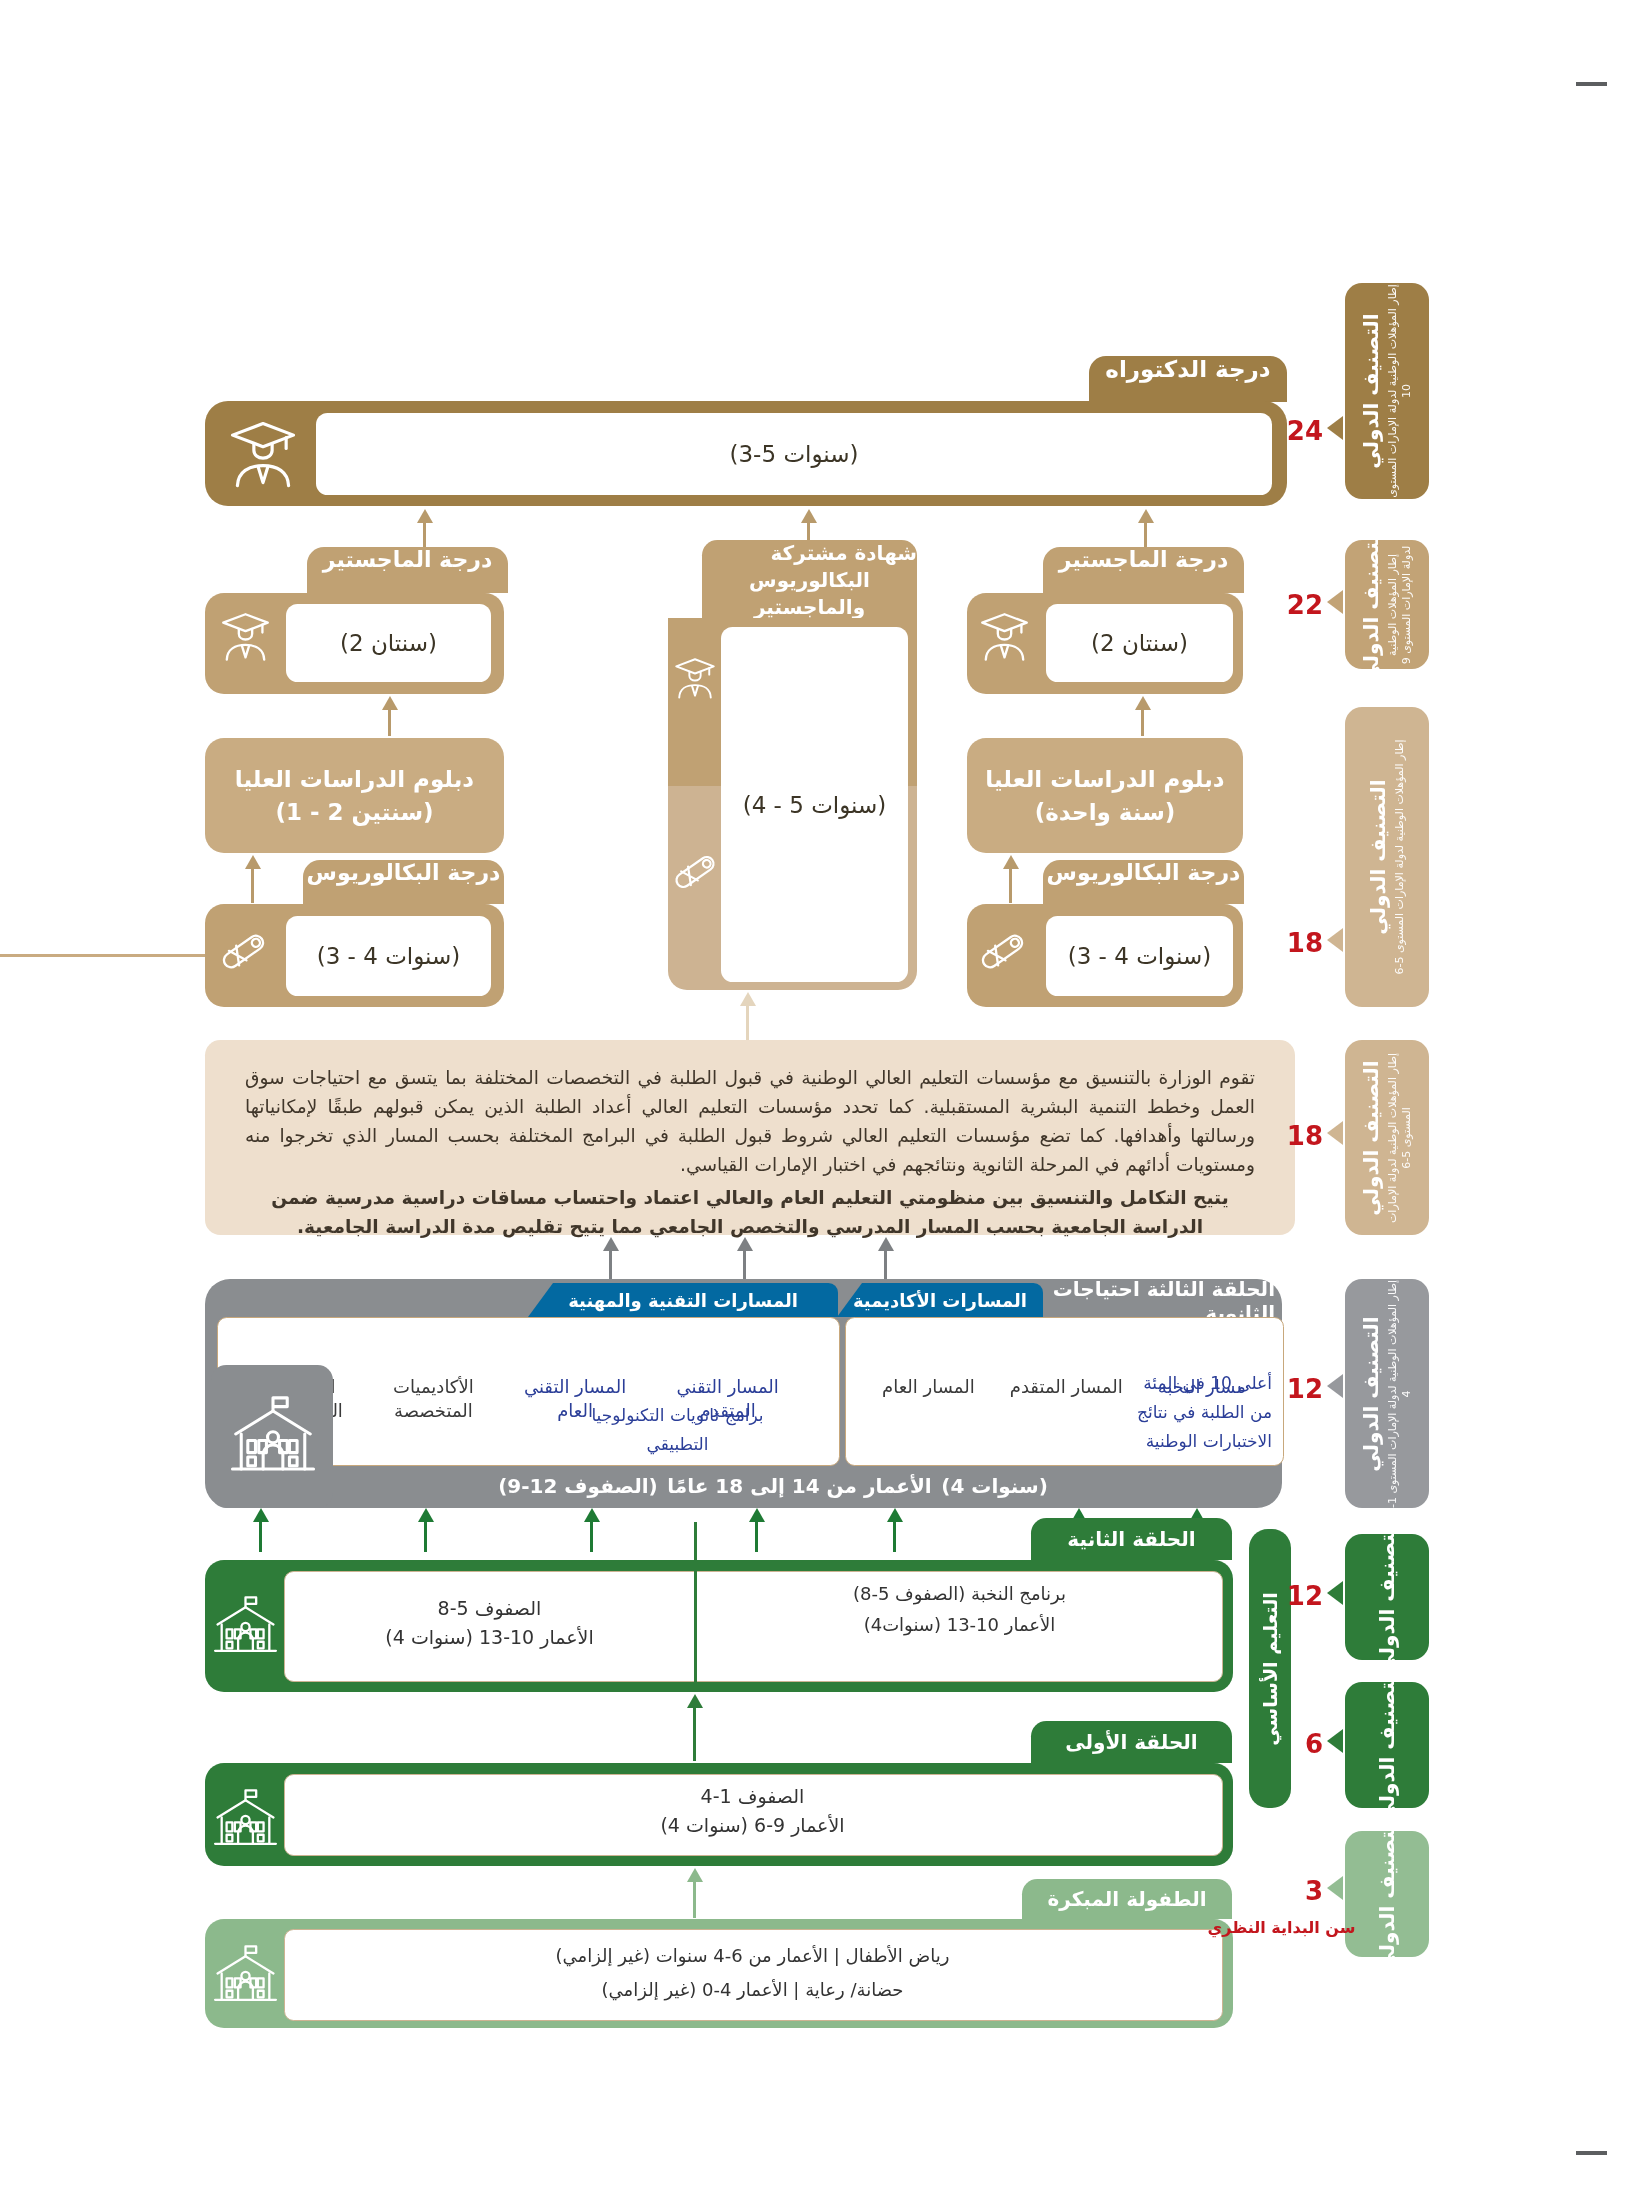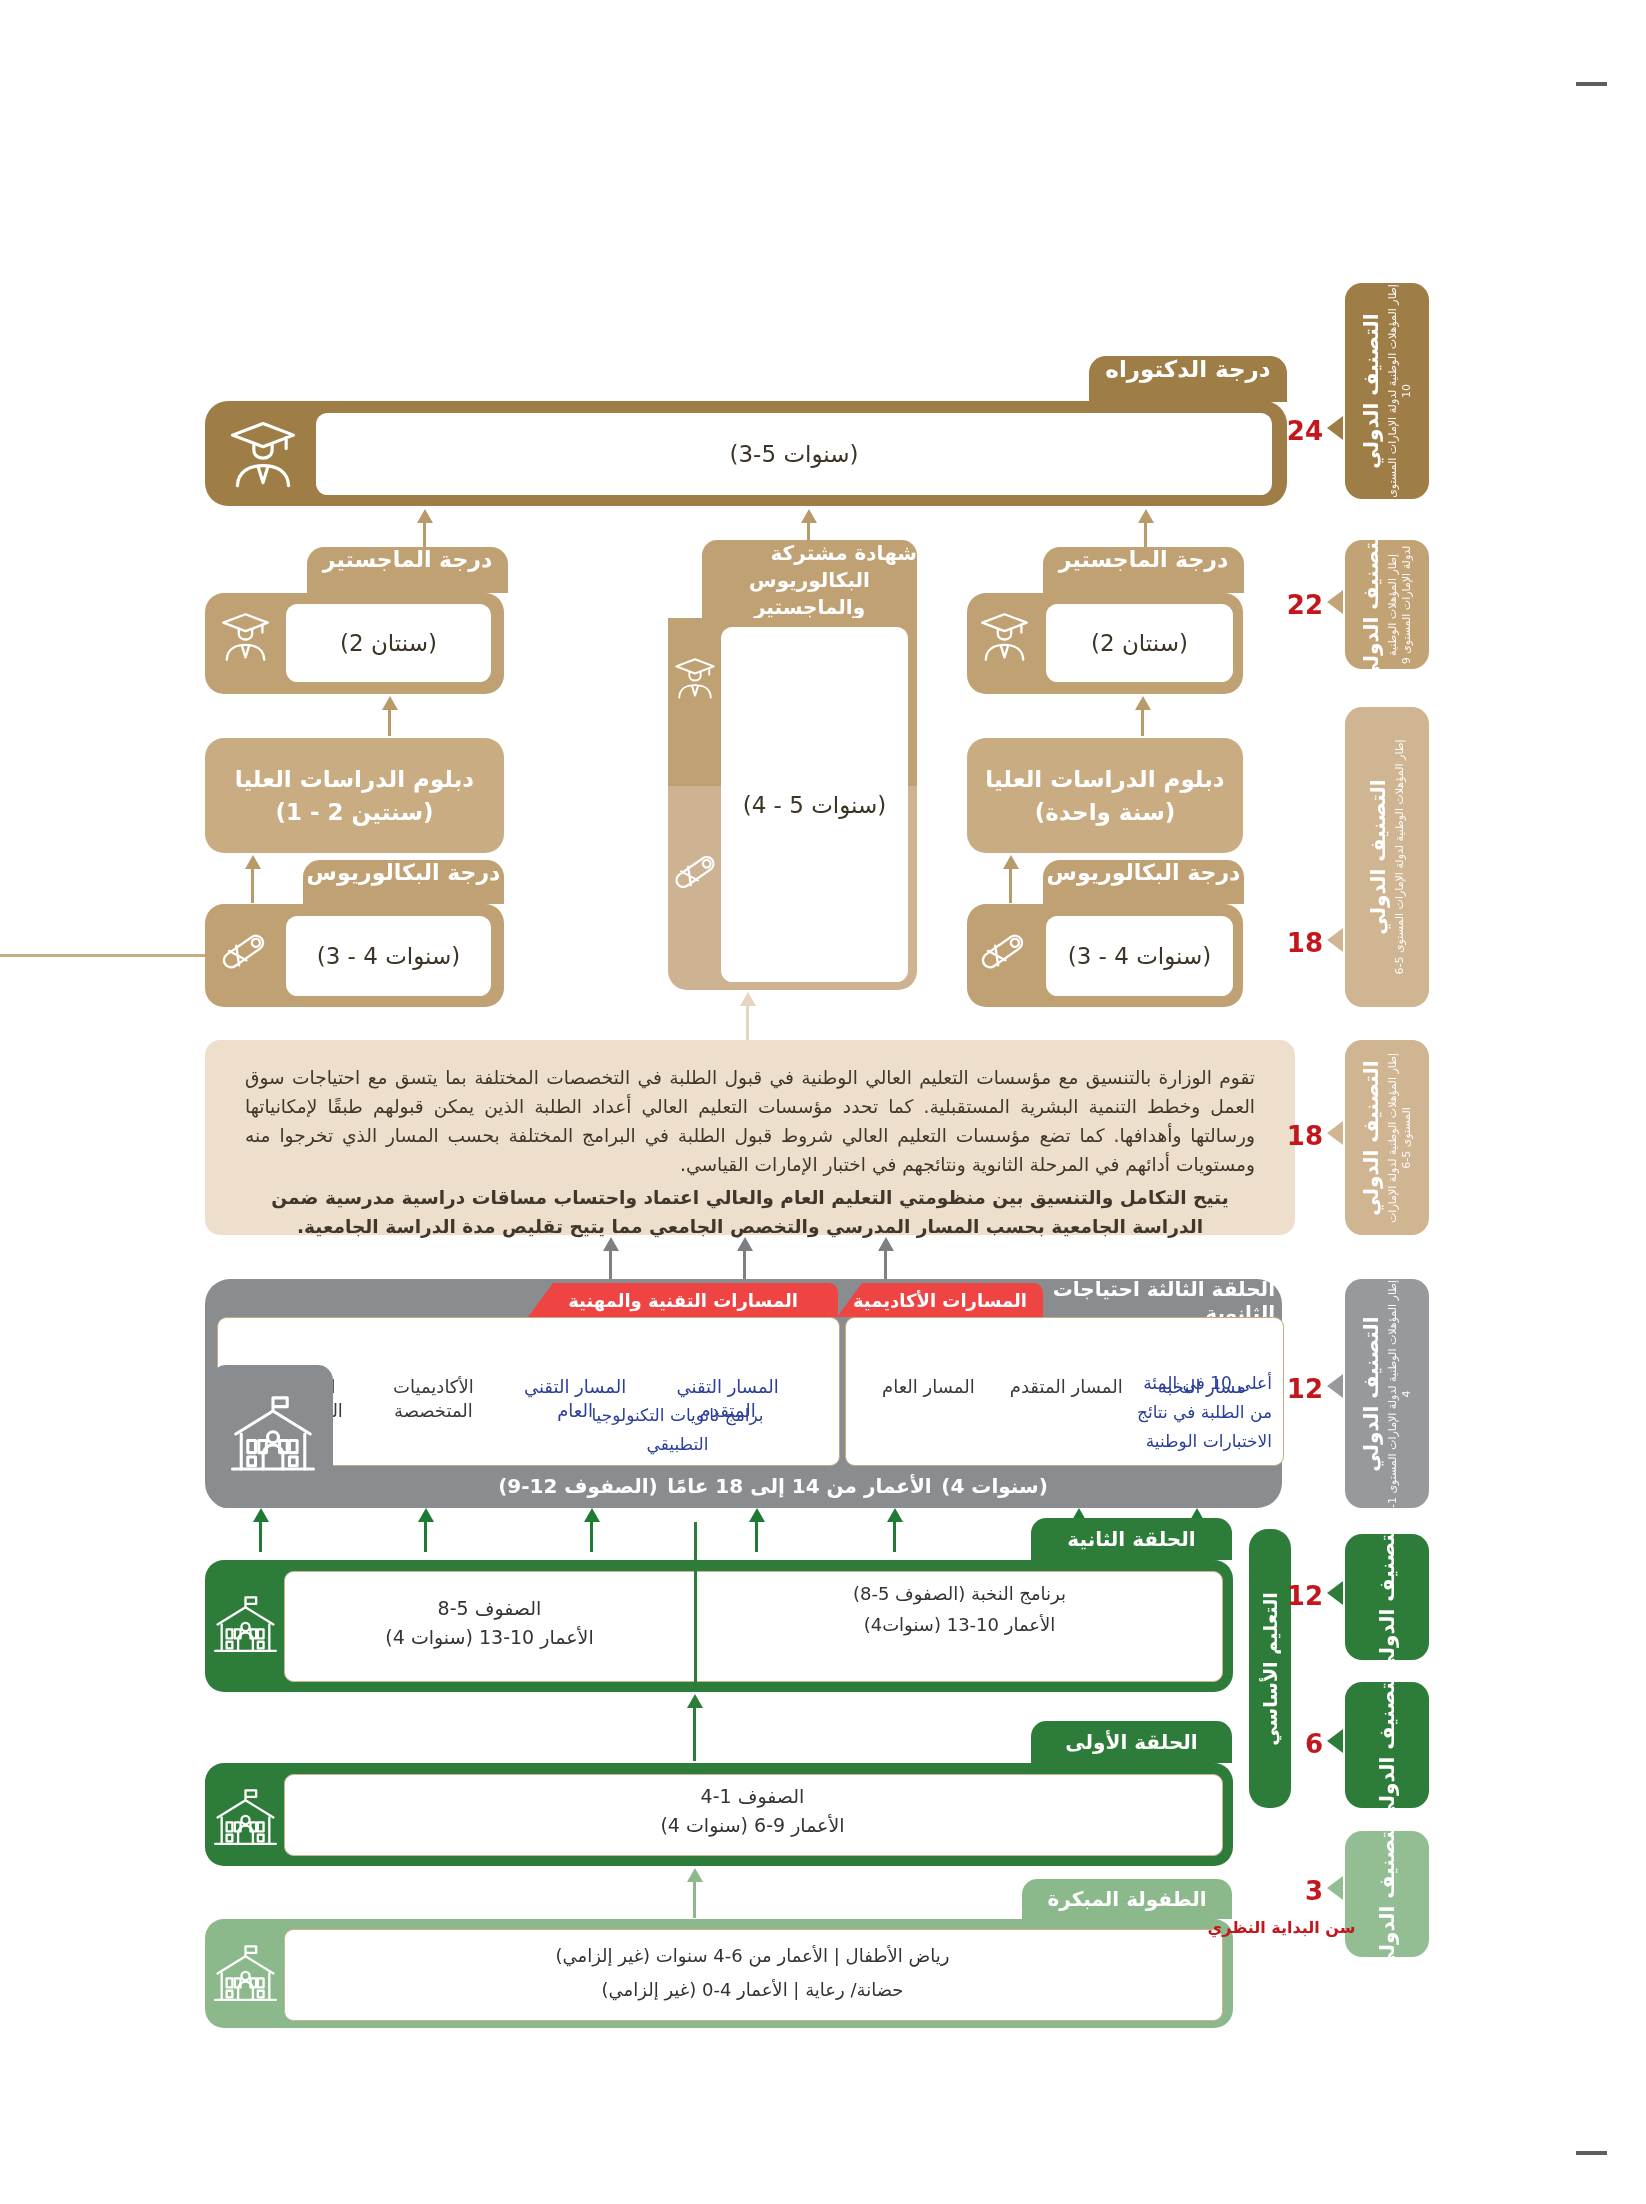--- a/index.html
+++ b/index.html
@@ -25,21 +25,21 @@
   .cls-in{position:absolute;top:50%;left:50%;transform:translate(-50%,-50%) rotate(-90deg);
           display:flex;flex-direction:column;align-items:center;justify-content:center;gap:2.9px;color:#fff;text-align:center;}
   .cls-title{font-weight:bold;font-size:20px;white-space:nowrap;}
   .cls-sub{font-size:11px;line-height:1.35;opacity:.95;}
   .marker{position:absolute;left:1264px;width:80px;height:32.5px;display:flex;align-items:flex-start;justify-content:flex-end;
           direction:ltr;gap:4px;}
   .marker .num{font-weight:bold;font-size:26px;color:#c3161d;}
   .marker .tri{width:0;height:0;border-top:12.4px solid transparent;border-bottom:12.4px solid transparent;
                border-right:16.3px solid var(--c);}
   
-  .sec-tab{position:absolute;background:#ef4444;color:#fff;display:flex;align-items:center;justify-content:center;
+  .sec-tab{position:absolute;background:#0369a1;color:#fff;display:flex;align-items:center;justify-content:center;
            font-size:18px;font-weight:bold;clip-path:polygon(25px 0,100% 0,100% 100%,0 100%);border-radius:0 9.6px 0 0;}
   .panel{position:absolute;background:#fff;border:1.9px solid #c8a87c;border-radius:9.6px;}
   .track{font-size:18px;color:#3a3a3a;text-align:center;line-height:1.35;margin-top:44px;}
   .track.blue{color:#2b3e98;}
   
   .cyc-tab{position:absolute;border-radius:15.3px 15.3px 0 0;color:#fff;font-weight:bold;font-size:20px;
            display:flex;align-items:center;justify-content:center;}
   .cyc-box{position:absolute;border-radius:19px;}
   .cyc-white{position:absolute;background:#fff;border:1.9px solid #cdb392;border-radius:9.6px;}
   .cyc-text{font-size:19px;color:#333;text-align:center;line-height:1.55;}

